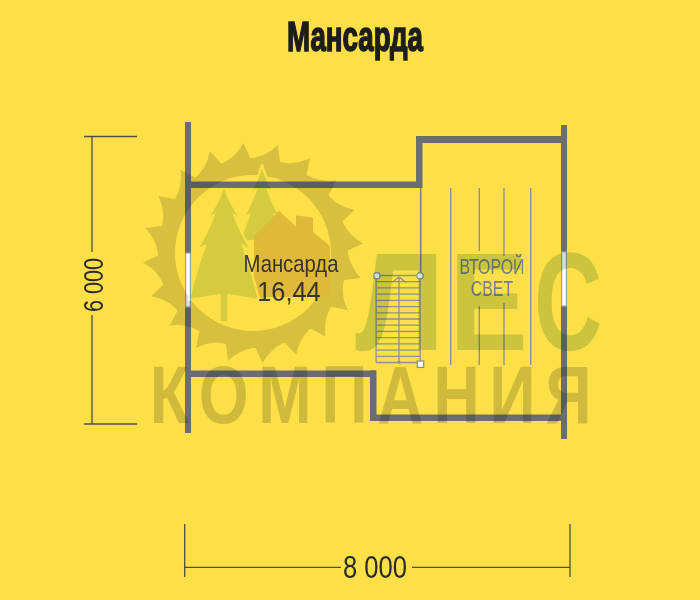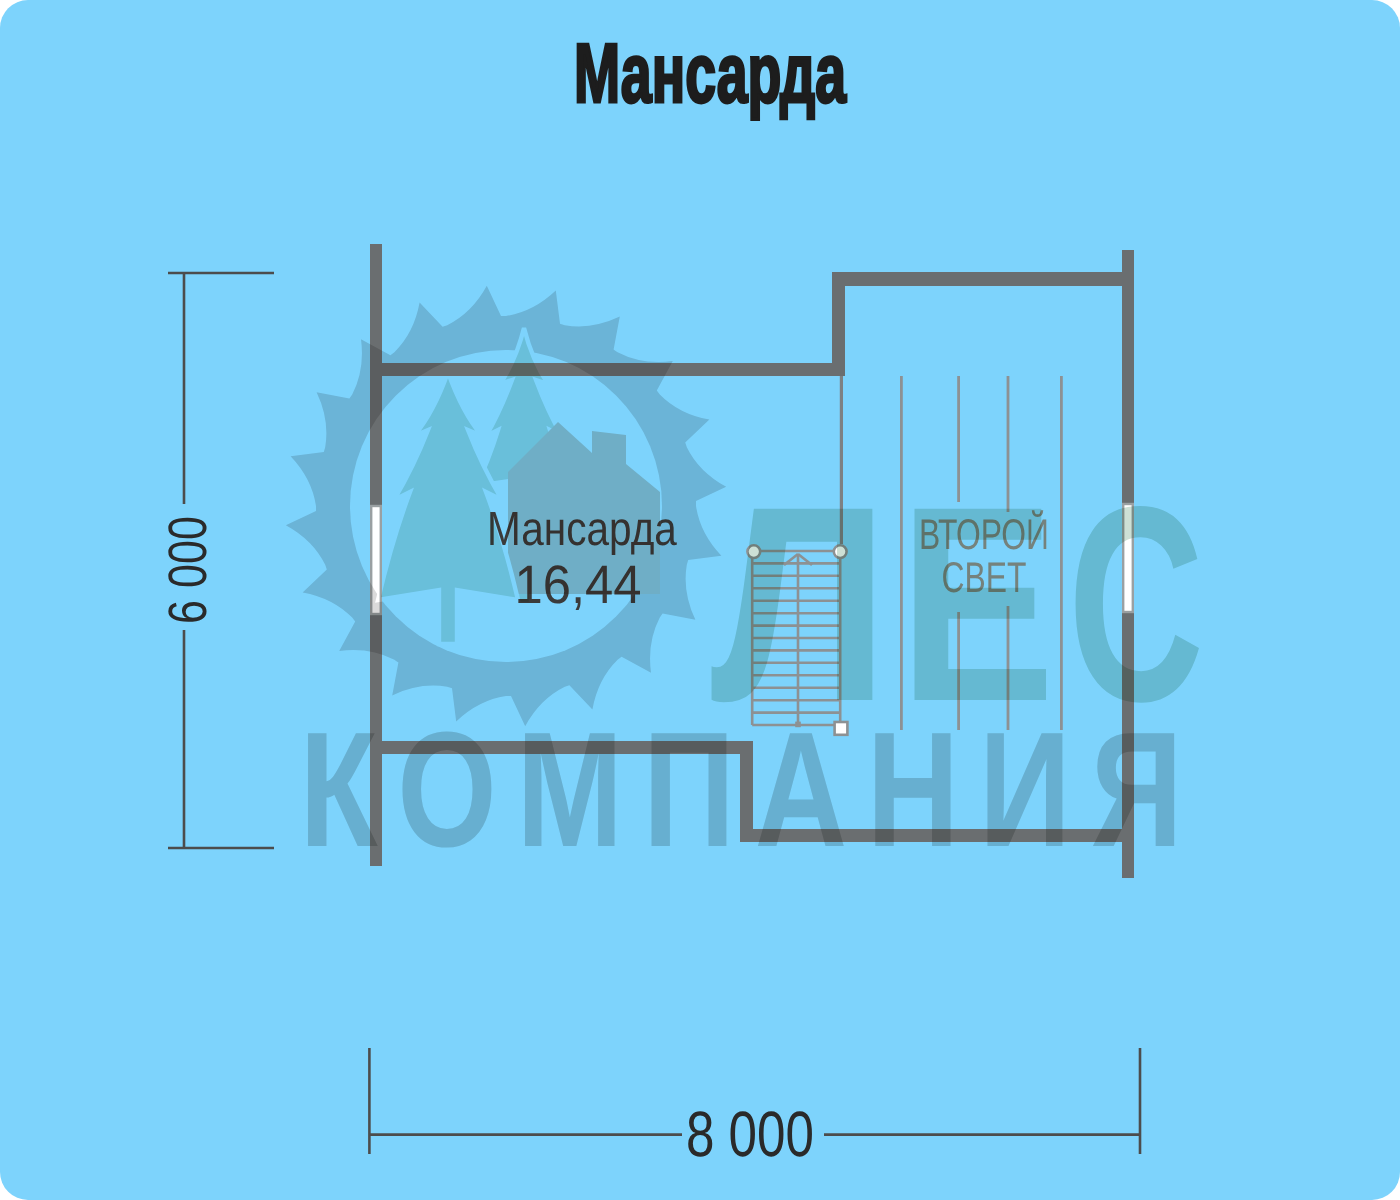--- a/index.html
+++ b/index.html
@@ -1,17 +1,17 @@
 <!DOCTYPE html>
 <html><head>
 <meta charset="utf-8">
 <style>
   html,body{margin:0;padding:0;background:#fff;}
-  #stage{position:relative;width:700px;height:600px;background:#7dd3fc;overflow:hidden;
-         font-family:"Liberation Sans", sans-serif;border-radius:14px;}
+  #stage{position:relative;width:700px;height:600px;background:#fde047;overflow:hidden;
+         font-family:"Liberation Sans", sans-serif;}
   svg{position:absolute;left:0;top:0;}
   #wm{mix-blend-mode:multiply;}
 </style>
 </head>
 <body>
 <div id="stage">
 
 <svg id="plan" width="700" height="600" viewBox="0 0 700 600">
 
   <g fill="#6a6e70">

